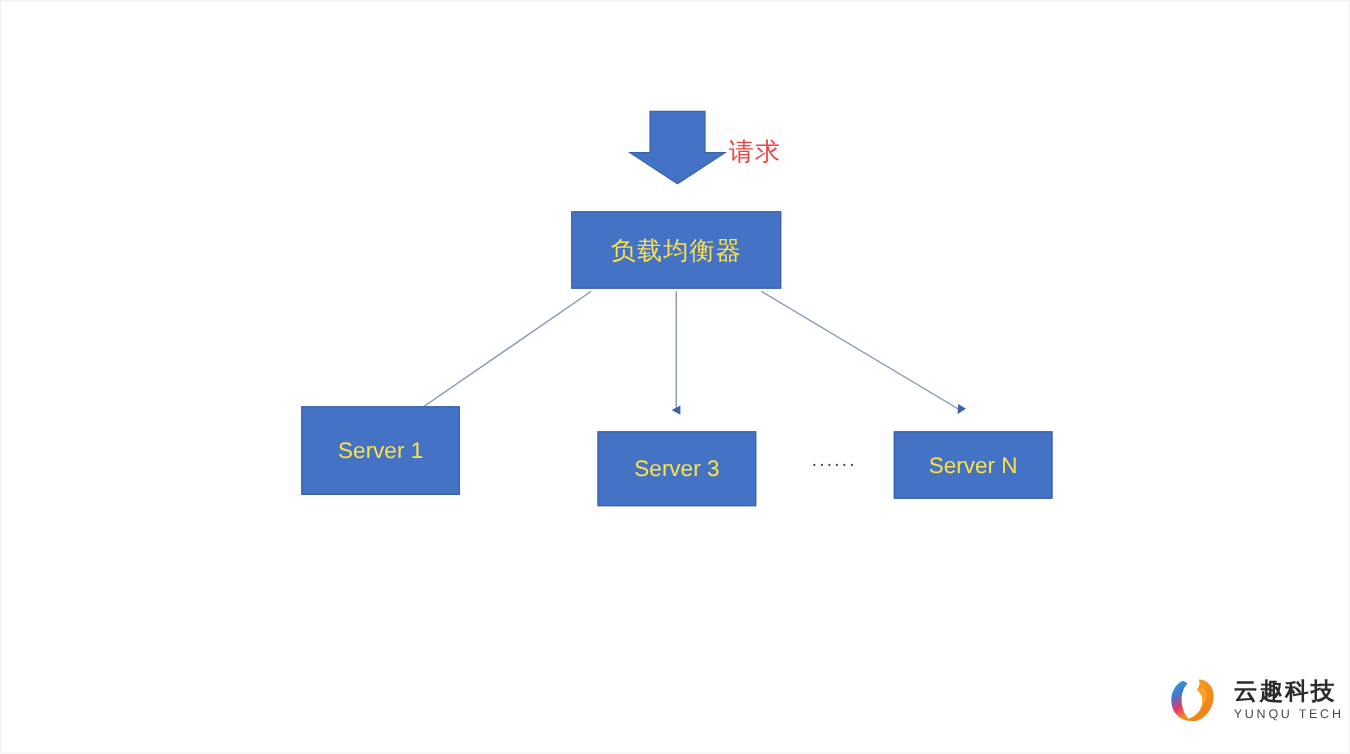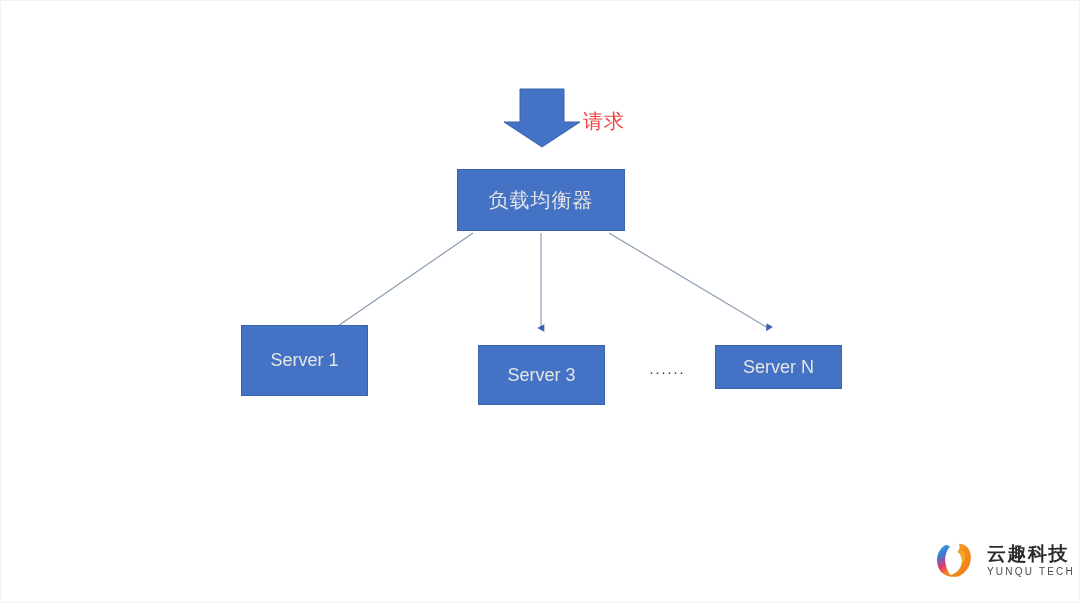--- a/index.html
+++ b/index.html
@@ -27,21 +27,21 @@
     height: 603px;
     pointer-events: none;
   }
   .node-box {
     position: absolute;
     background: #4472C4;
     border: 1px solid #3a63ad;
     display: flex;
     align-items: center;
     justify-content: center;
-    color: #e5e5e5;
+    color: #fde047;
     box-sizing: border-box;
   }
   #lb-box {
     left: 456px;
     top: 168px;
     width: 168px;
     height: 62px;
     font-size: 20px;
     letter-spacing: 1px;
   }
@@ -56,21 +56,21 @@
     left: 477px;
     top: 344px;
     width: 127px;
     height: 60px;
     font-size: 18px;
   }
   #serverN-box {
     left: 714px;
     top: 344px;
     width: 127px;
-    height: 44px;
+    height: 54px;
     font-size: 18px;
   }
   #request-label {
     position: absolute;
     left: 582px;
     top: 107px;
     font-size: 20px;
     color: #ef4444;
     letter-spacing: 1px;
     white-space: nowrap;

